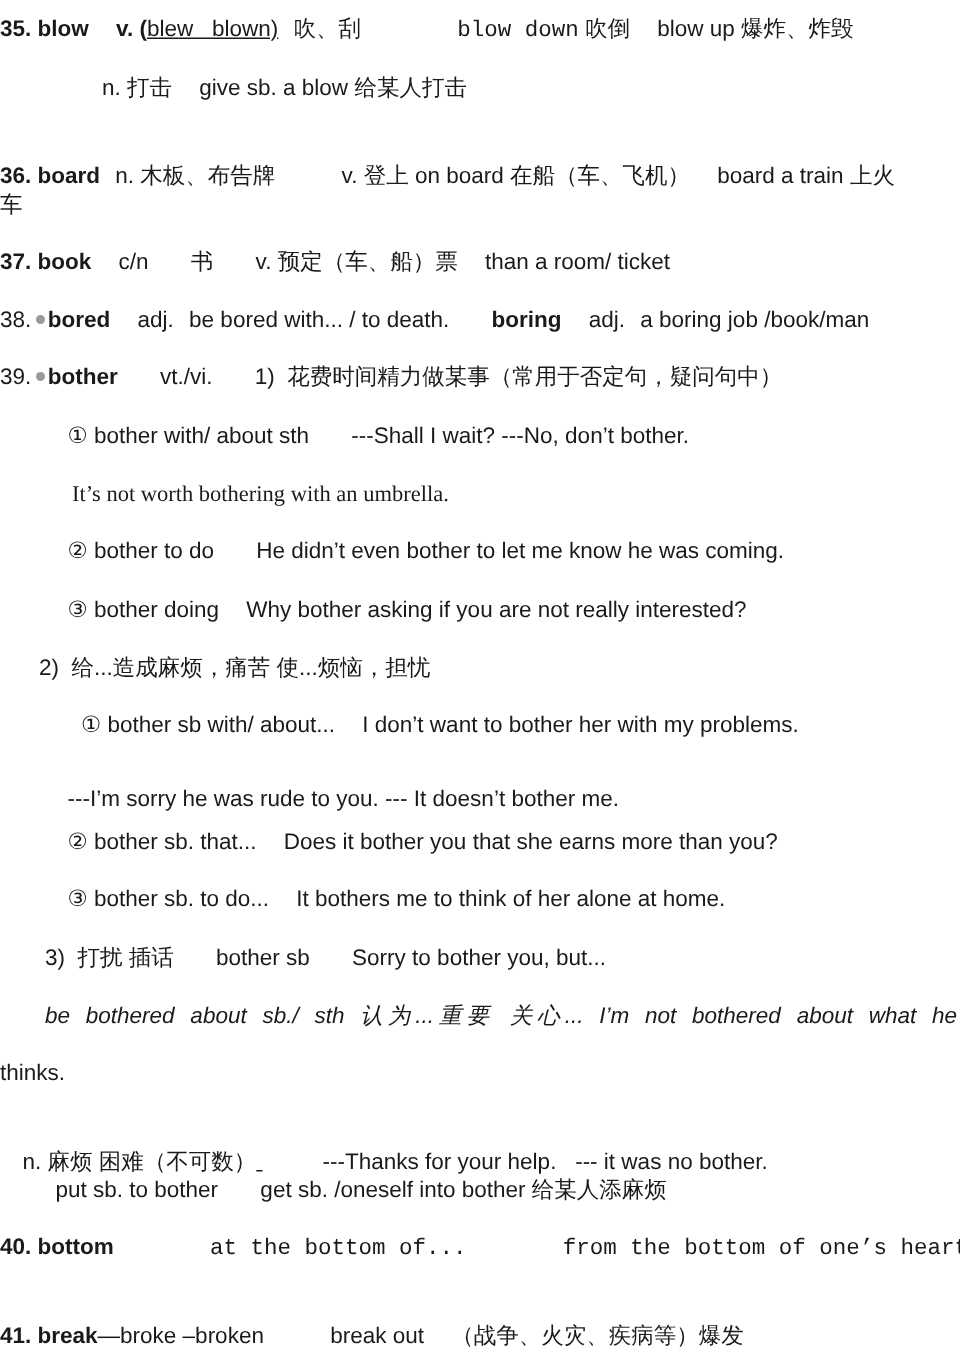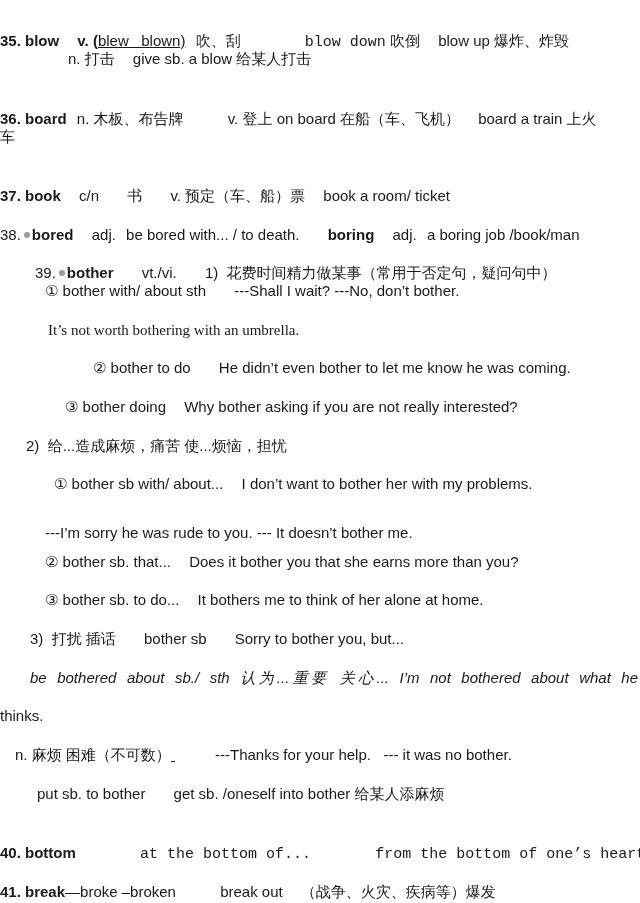--- a/index.html
+++ b/index.html
@@ -3,26 +3,26 @@
 <meta charset="utf-8">
 <style>
   html, body { margin: 0; padding: 0; background: #ffffff; }
   body {
     width: 640px; height: 903px; overflow: hidden; position: relative;
     font-family: "Liberation Sans", "DejaVu Sans", sans-serif;
     color: #1a1a1a; font-size: 15px;
   }
   .line { position: absolute; left: 0; white-space: nowrap; line-height: 20px; }
   .line span { display: inline-block; }
-  b, .b { font-weight: bold; margin-top: 21px; }
+  b, .b { font-weight: bold; }
   .dot { display: inline-block; width: 6px; height: 6px; border-radius: 50%; background: #9a9a9a; margin: 0 2px 2px 3px; vertical-align: middle; }
   .gap1 { margin-left: 6px; }
   .gap2 { margin-left: 14px; }
   .gap3 { margin-left: 24px; }
-  .gap4 { margin-left: 40px; }
+  .gap4 { margin-left: 40px; margin-top: 20px; }
   .gap5 { margin-left: 60px; font-family: Liberation Mono, monospace; }
   .justify { width: 634px; text-align: justify; text-align-last: justify; }
 </style>
 </head>
 <body>
 
 <div class="line" style="top:10px;">
   <span class="b">35. blow</span>
   <span class="b gap2">v. (</span><span style="white-space:pre;text-decoration:underline;">blew   blown)</span>
   <span class="gap1">吹、刮</span>
@@ -49,49 +49,49 @@
 </div>
 <div class="line" style="top:127px;">
   <span>车</span>
 </div>
 
 <div class="line" style="top:165px;">
   <span class="b">37. book</span>
   <span class="gap2">c/n</span>
   <span class="gap3">书</span>
   <span class="gap3">v. 预定（车、船）票</span>
-  <span class="gap2">book a room/ ticket</span>
+  <span class="gap2">than a room/ ticket</span>
 </div>
 
 <div class="line" style="top:204px;">
   <span>38.</span><span class="dot"></span><span class="b">bored</span>
   <span class="gap2">adj.</span>
   <span class="gap1">be bored with... / to death.</span>
   <span class="gap3 b">boring</span>
   <span class="gap2">adj.</span>
   <span class="gap1">a boring job /book/man</span>
 </div>
 
-<div class="line" style="top:242px;padding-left:35px;">
+<div class="line" style="top:242px;">
   <span>39.</span><span class="dot"></span><span class="b">bother</span>
   <span class="gap3">vt./vi.</span>
   <span class="gap3" style="white-space:pre;">1)  花费时间精力做某事（常用于否定句，疑问句中）</span>
 </div>
 <div class="line" style="top:281px; left:45px;">
   <span>① bother with/ about sth</span>
   <span class="gap3">---Shall I wait? ---No, don’t bother.</span>
 </div>
 <div class="line" style="top:320px; left:48px;font-family:Liberation Serif, serif;">
   <span>It’s not worth bothering with an umbrella.</span>
 </div>
-<div class="line" style="top:358px; left:45px;margin-left:48px;">
+<div class="line" style="top:358px; left:45px;">
   <span>② bother to do</span>
   <span class="gap3">He didn’t even bother to let me know he was coming.</span>
 </div>
-<div class="line" style="top:397px; left:45px;margin-left:20px;">
+<div class="line" style="top:397px; left:45px;">
   <span>③ bother doing</span>
   <span class="gap2">Why bother asking if you are not really interested?</span>
 </div>
 <div class="line" style="top:436px; left:26px;">
   <span style="white-space:pre;">2)  给...造成麻烦，痛苦 使...烦恼，担忧</span>
 </div>
 <div class="line" style="top:474px; left:54px;">
   <span>① bother sb with/ about...</span>
   <span class="gap2">I don’t want to bother her with my problems.</span>
 </div>

